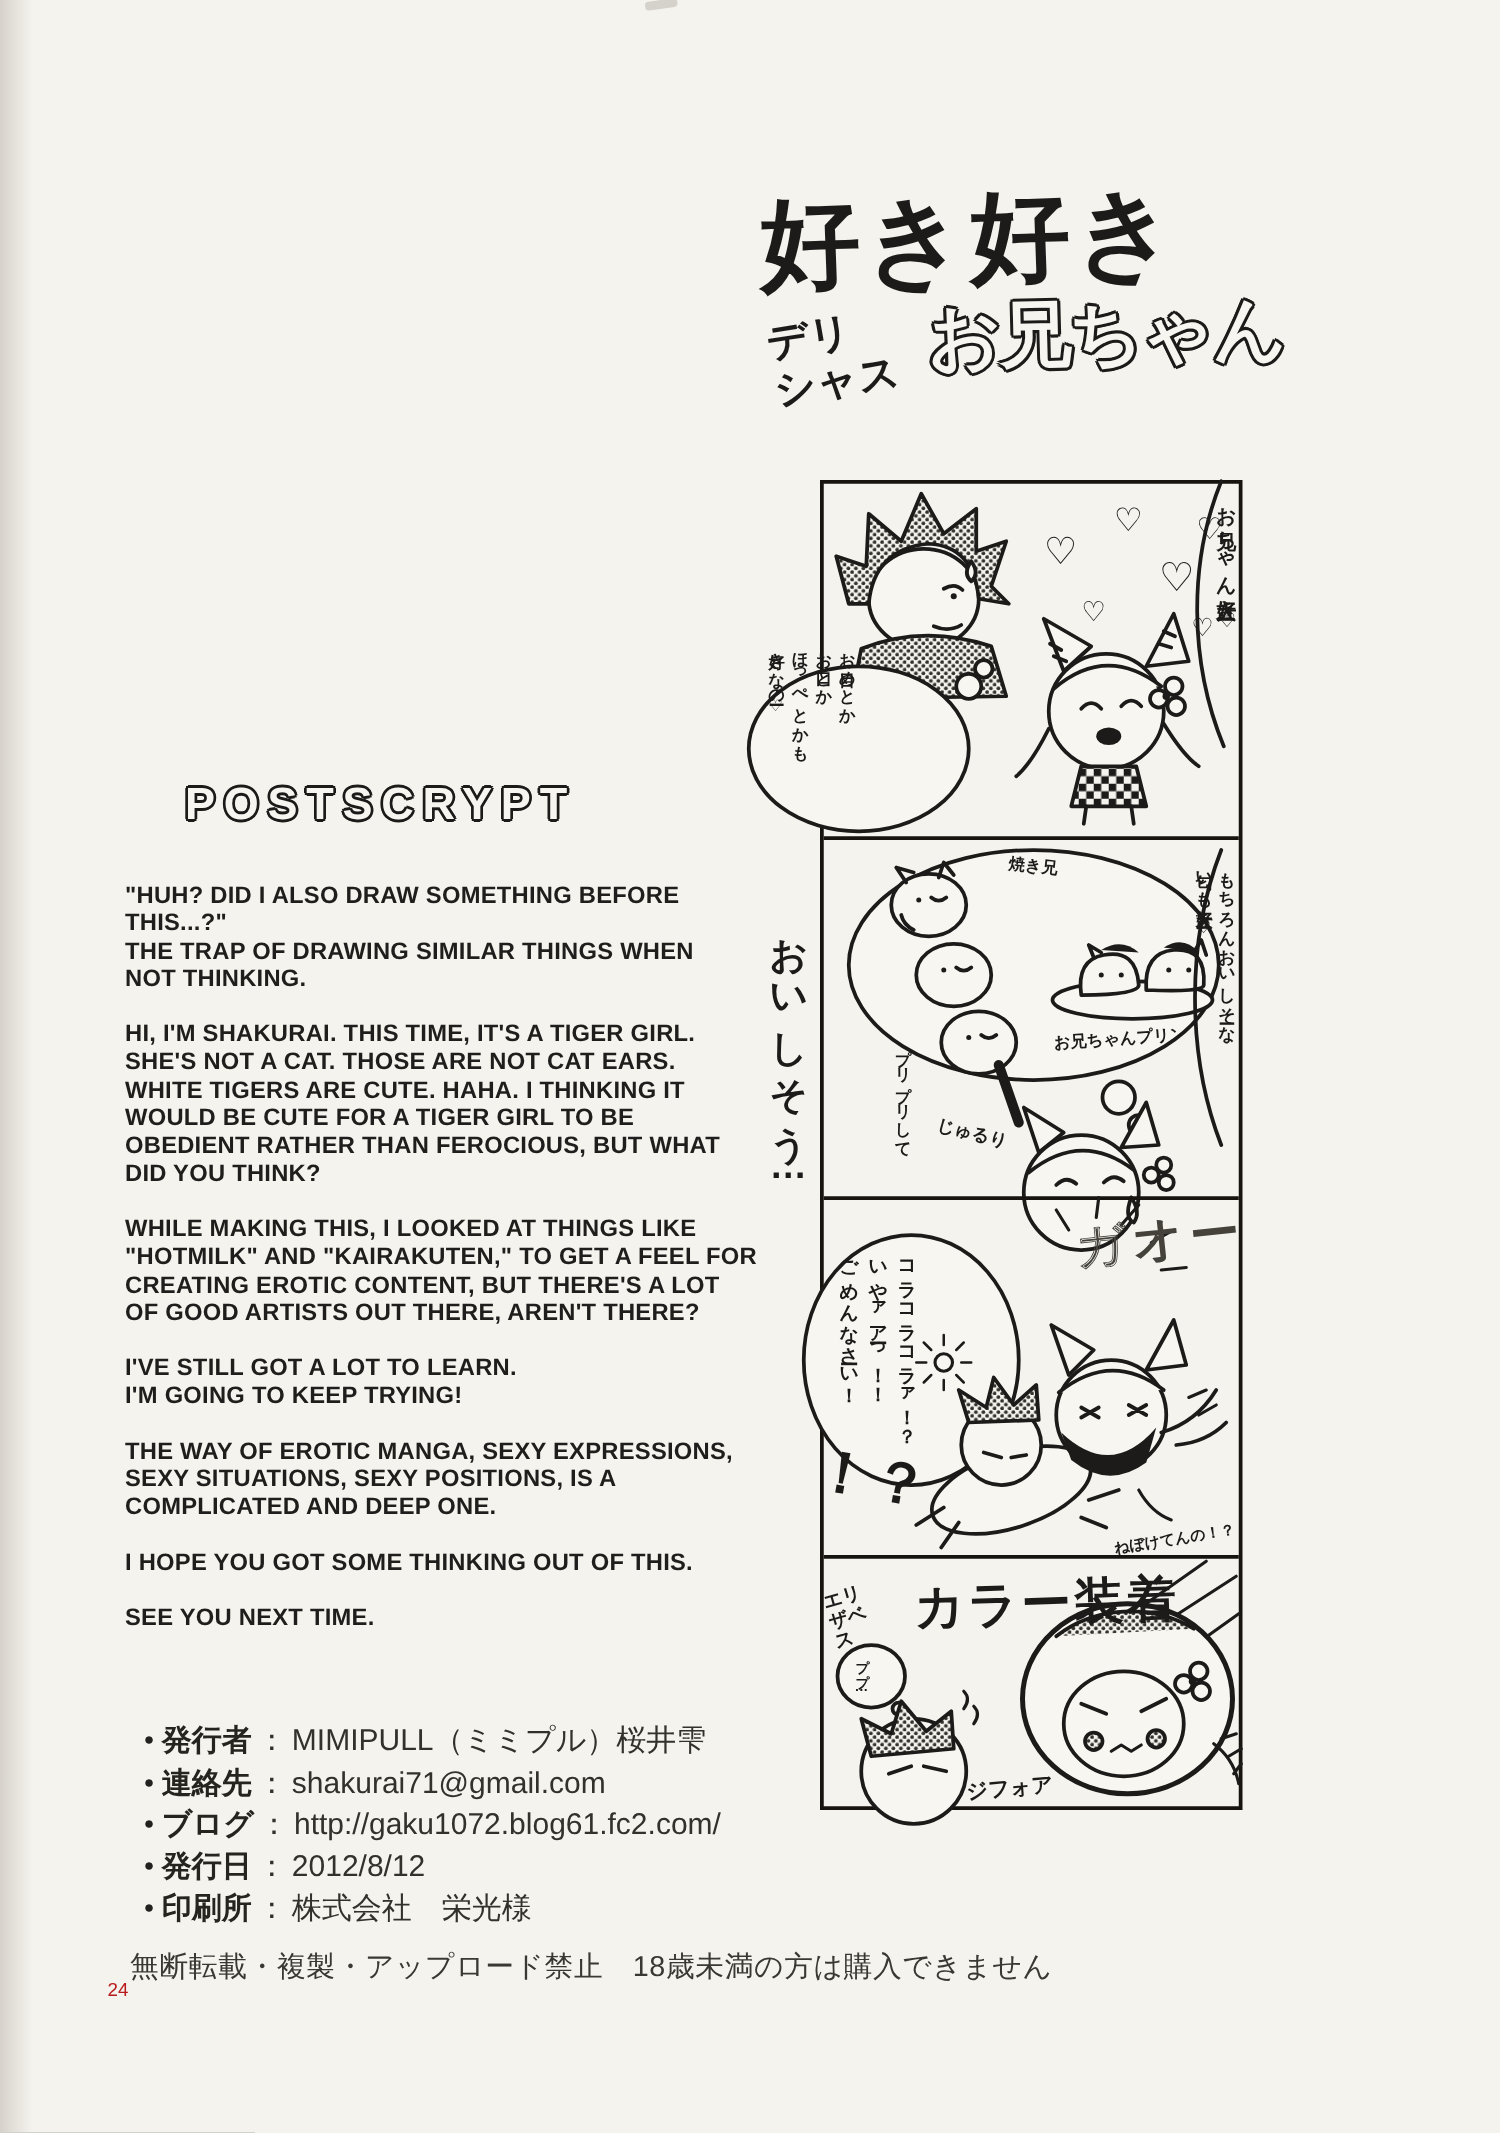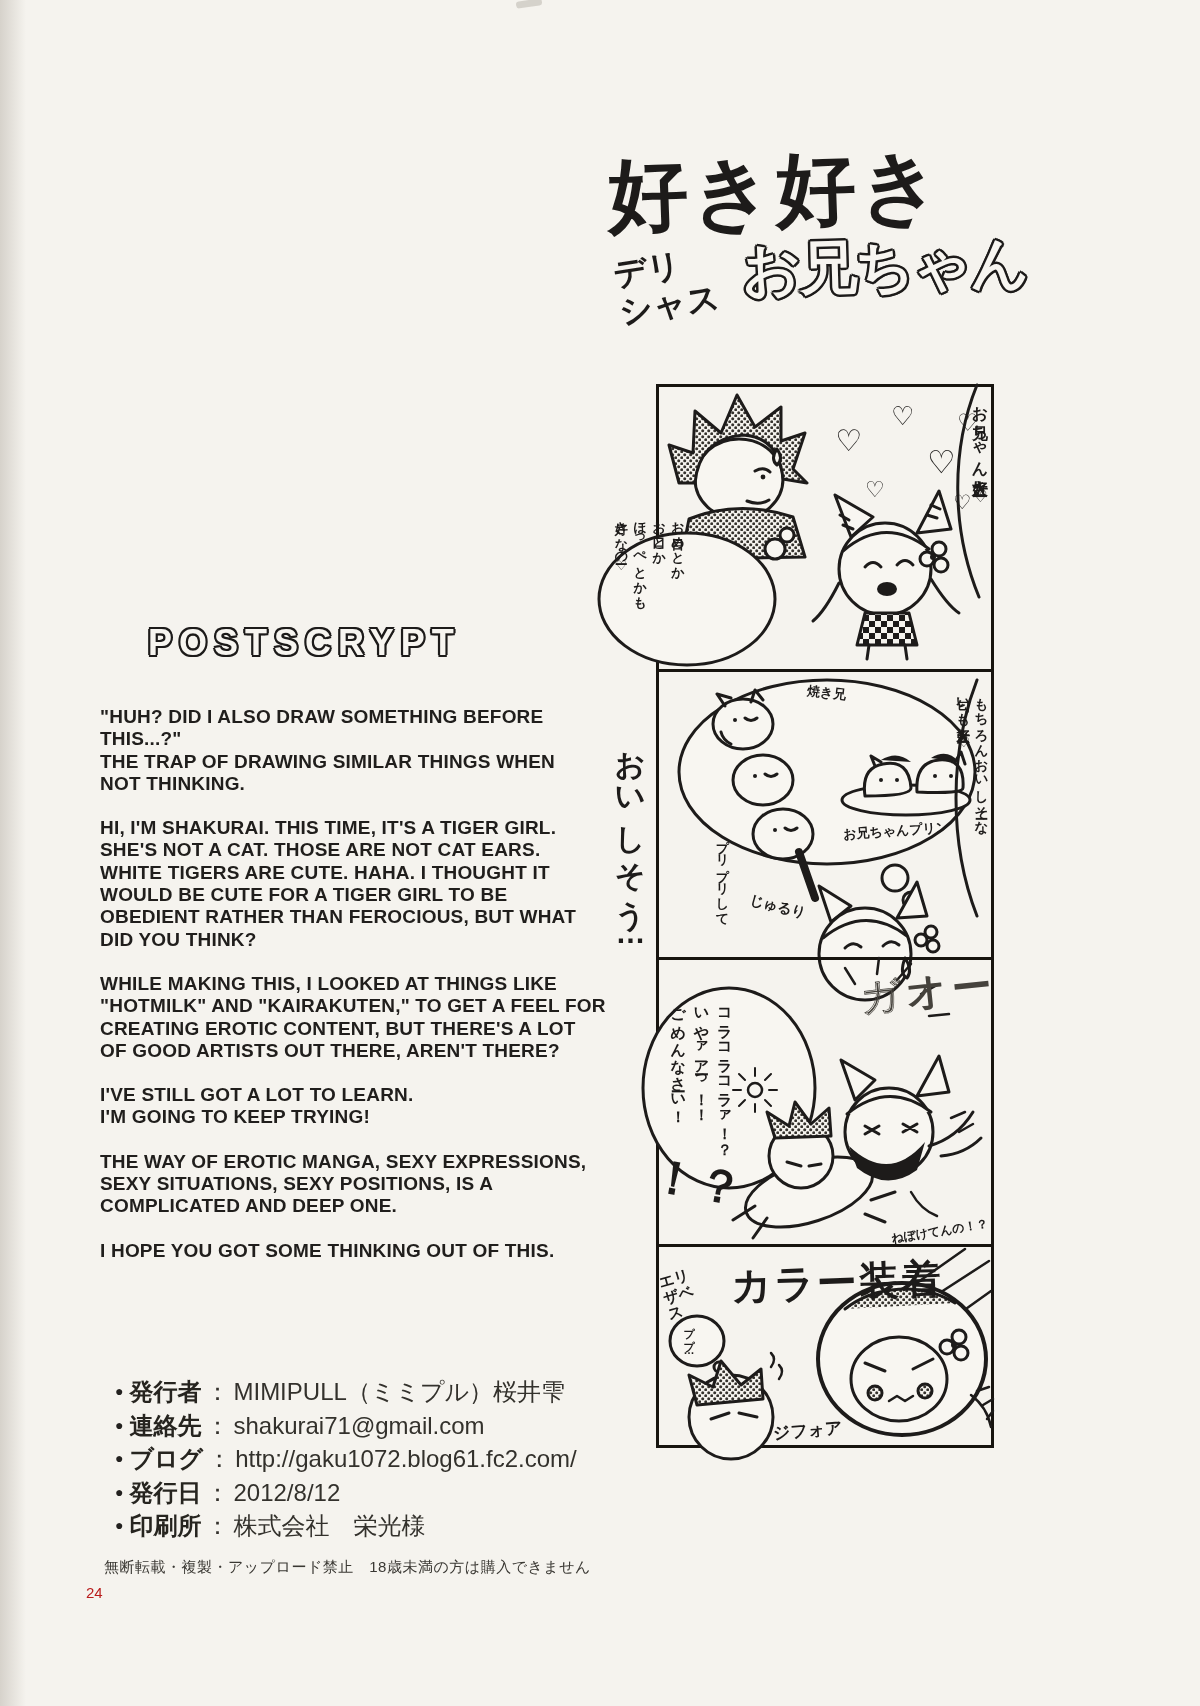--- a/index.html
+++ b/index.html
@@ -34,21 +34,21 @@
   .afterword p{margin:0 0 22px 0;font-size:19px;line-height:22.3px;font-weight:700;
     letter-spacing:.2px;white-space:pre-line;color:#201e1c;}
 
   
   .colophon{left:115px;top:1376px;font-size:24px;}
   .col-row{height:33.5px;white-space:nowrap;}
   .col-bullet{font-size:14px;vertical-align:4px;margin-right:6px;color:#23211f;}
   .col-label{font-weight:700;color:#26241f;}
   .col-sep{margin:0 4px;color:#33312c;}
   .col-value{font-weight:400;color:#33312c;}
-  .disclaimer{left:104px;top:1558px;font-size:15px;color:#3a3833;letter-spacing:.5px;}
+  .disclaimer{left:104px;top:1558px;font-size:23px;color:#3a3833;letter-spacing:.5px;}
   .page-number{left:86px;top:1584px;font-size:15px;color:#b91c1c;}
 
   
   .comic{left:656px;top:384px;width:332px;height:1058px;border:3.5px solid #17140f;}
   .panel{position:relative;width:100%;overflow:visible;}
   .panel + .panel{border-top:3.5px solid #17140f;}
   .panel svg{position:absolute;left:0;top:0;overflow:visible;}
   .p1{height:282px;} .p2{height:285px;} .p3{height:284px;} .p4{height:189px;}
   .ctext{position:absolute;font-weight:700;color:#1d1b1a;}
   .v{writing-mode:vertical-rl;text-orientation:upright;white-space:pre-line;}
@@ -91,34 +91,35 @@
   <div class="abs t-big outline">お兄ちゃん</div>
 
   <div class="abs ps-heading">POSTSCRYPT</div>
   <div class="abs afterword">
     <p>"HUH? DID I ALSO DRAW SOMETHING BEFORE
 THIS...?"
 THE TRAP OF DRAWING SIMILAR THINGS WHEN
 NOT THINKING.</p>
     <p>HI, I'M SHAKURAI. THIS TIME, IT'S A TIGER GIRL.
 SHE'S NOT A CAT. THOSE ARE NOT CAT EARS.
-WHITE TIGERS ARE CUTE. HAHA. I THOUGHT IT
+WHITE TIGERS ARE CUTE. HAHA. I THINKING IT
 WOULD BE CUTE FOR A TIGER GIRL TO BE
 OBEDIENT RATHER THAN FEROCIOUS, BUT WHAT
 DID YOU THINK?</p>
     <p>WHILE MAKING THIS, I LOOKED AT THINGS LIKE
 "HOTMILK" AND "KAIRAKUTEN," TO GET A FEEL FOR
 CREATING EROTIC CONTENT, BUT THERE'S A LOT
 OF GOOD ARTISTS OUT THERE, AREN'T THERE?</p>
     <p>I'VE STILL GOT A LOT TO LEARN.
 I'M GOING TO KEEP TRYING!</p>
     <p>THE WAY OF EROTIC MANGA, SEXY EXPRESSIONS,
 SEXY SITUATIONS, SEXY POSITIONS, IS A
 COMPLICATED AND DEEP ONE.</p>
     <p>I HOPE YOU GOT SOME THINKING OUT OF THIS.</p>
+    <p>SEE YOU NEXT TIME.</p>
   </div>
 
   <div class="abs colophon">
     <div class="col-row">
       <span class="col-bullet">●</span><span class="col-label">発行者</span><span class="col-sep">：</span><span class="col-value">MIMIPULL（ミミプル）桜井雫</span>
     </div>
     <div class="col-row">
       <span class="col-bullet">●</span><span class="col-label">連絡先</span><span class="col-sep">：</span><span class="col-value">shakurai71@gmail.com</span>
     </div>
     <div class="col-row">

